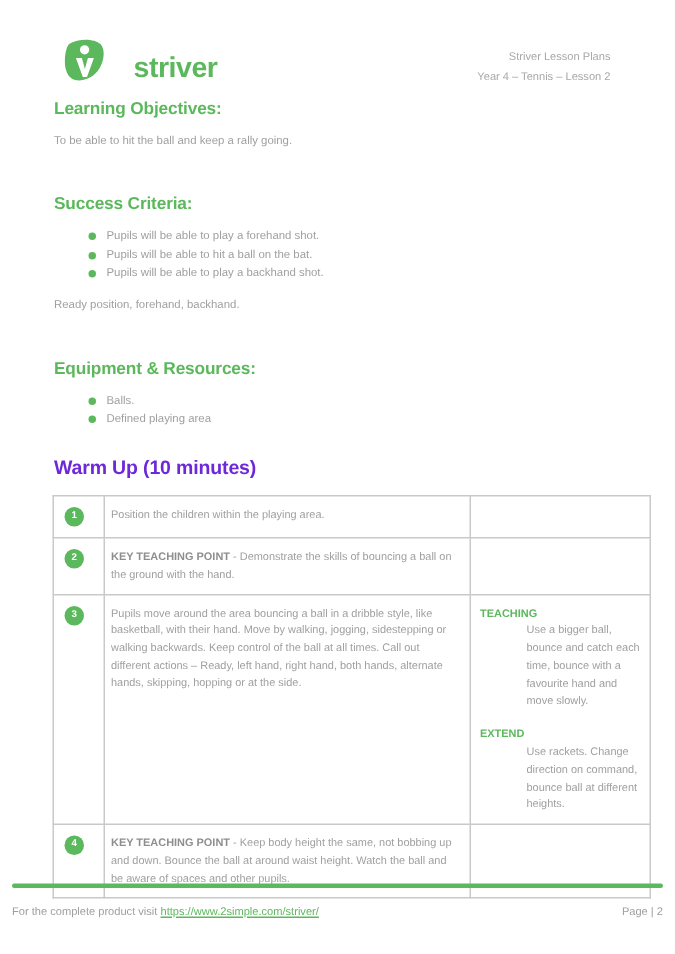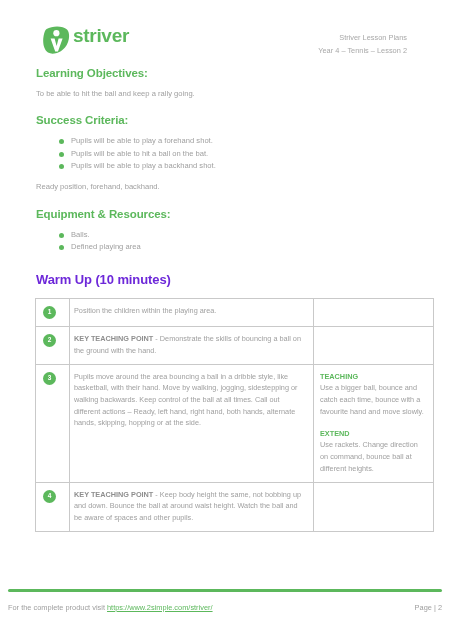--- a/index.html
+++ b/index.html
@@ -25,22 +25,22 @@
 
   
   .header {
     display: flex;
     justify-content: space-between;
     align-items: flex-start;
     padding-top: 26px;
   }
   .logo-block {
     display: flex;
-    align-items: flex-start;
-    gap: 3px;
+    align-items: flex-end;
+    gap: 19px;
     padding-left: 8px;
   }
   .logo-mark {
     width: 27px;
     height: 29px;
     display: block;
   }
   .logo-word {
     font-size: 19px;
     font-weight: bold;
@@ -65,21 +65,21 @@
     margin: 12px 0 0 1px;
     letter-spacing: 0.5px;
   }
   .section-heading {
     font-size: 11.5px;
     font-weight: bold;
     color: #5cb85c;
     margin: 9px 0 0 1px;
     letter-spacing: -0.1px;
   }
-  .section-heading.sp-lg { margin-top: 15px; }
+  .section-heading.sp-lg { margin-top: 31px; }
   .body-text {
     font-size: 7.6px;
     color: #a0a0a0;
     margin: 9px 0 0 1px;
     line-height: 1.5;
   }
   .bullets {
     list-style: none;
     margin: 9px 0 0 0;
     padding: 0 0 0 24px;
@@ -161,20 +161,21 @@
     font-size: 7.3px;
     font-weight: bold;
     color: #5cb85c;
     line-height: 1.6;
   }
   .side-heading.second { margin-top: 10px; }
   .side-text {
     font-size: 7.3px;
     line-height: 1.62;
     color: #a0a0a0;
+    margin-left: 31px;
   }
 
   
   .footer-rule {
     position: absolute;
     left: 8px;
     right: 8px;
     bottom: 44px;
     height: 3.5px;
     background: #5cb85c;

